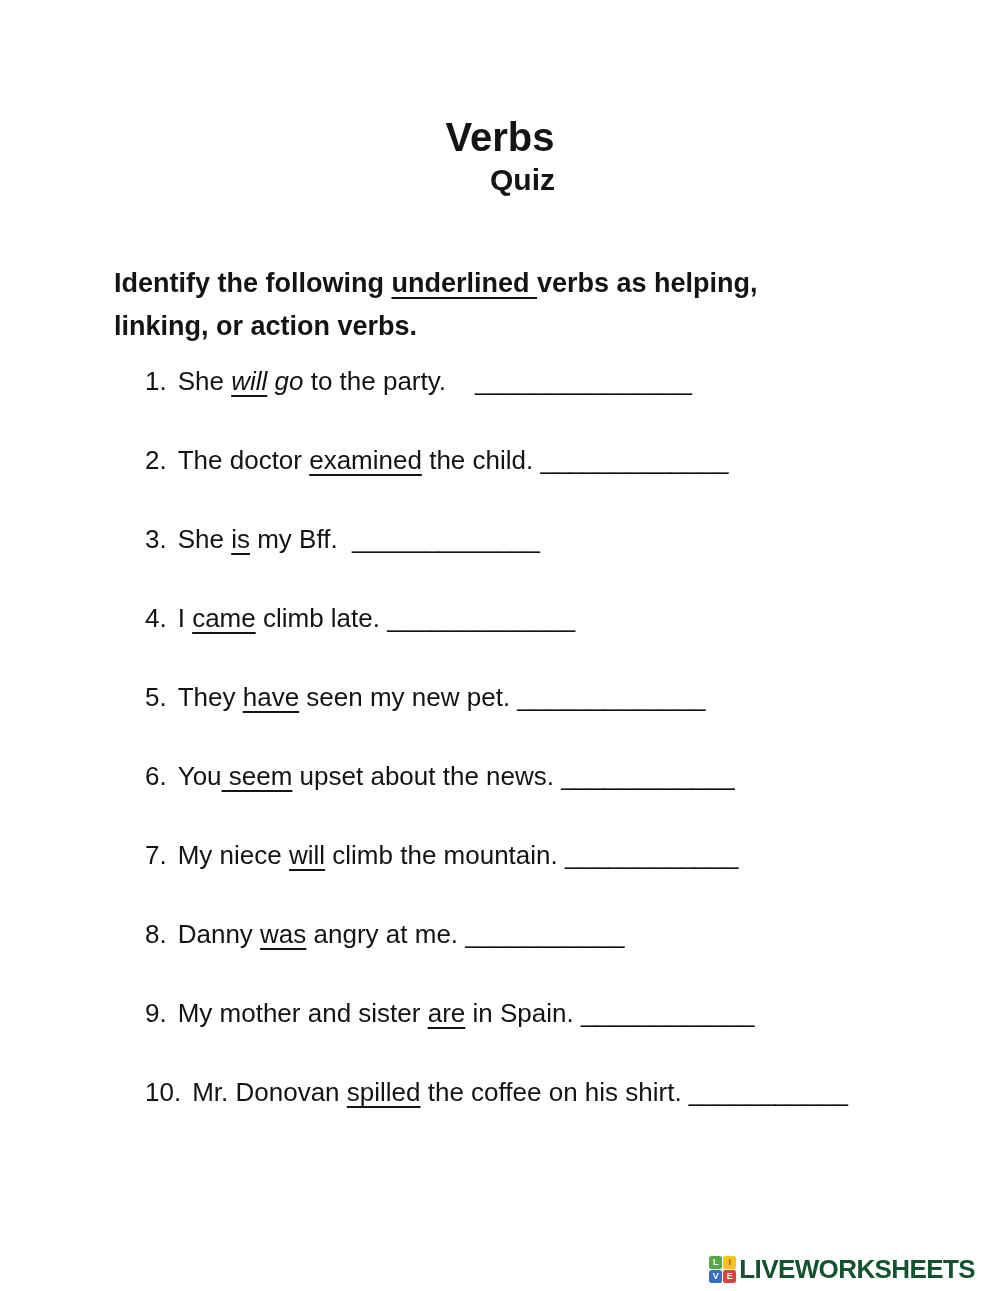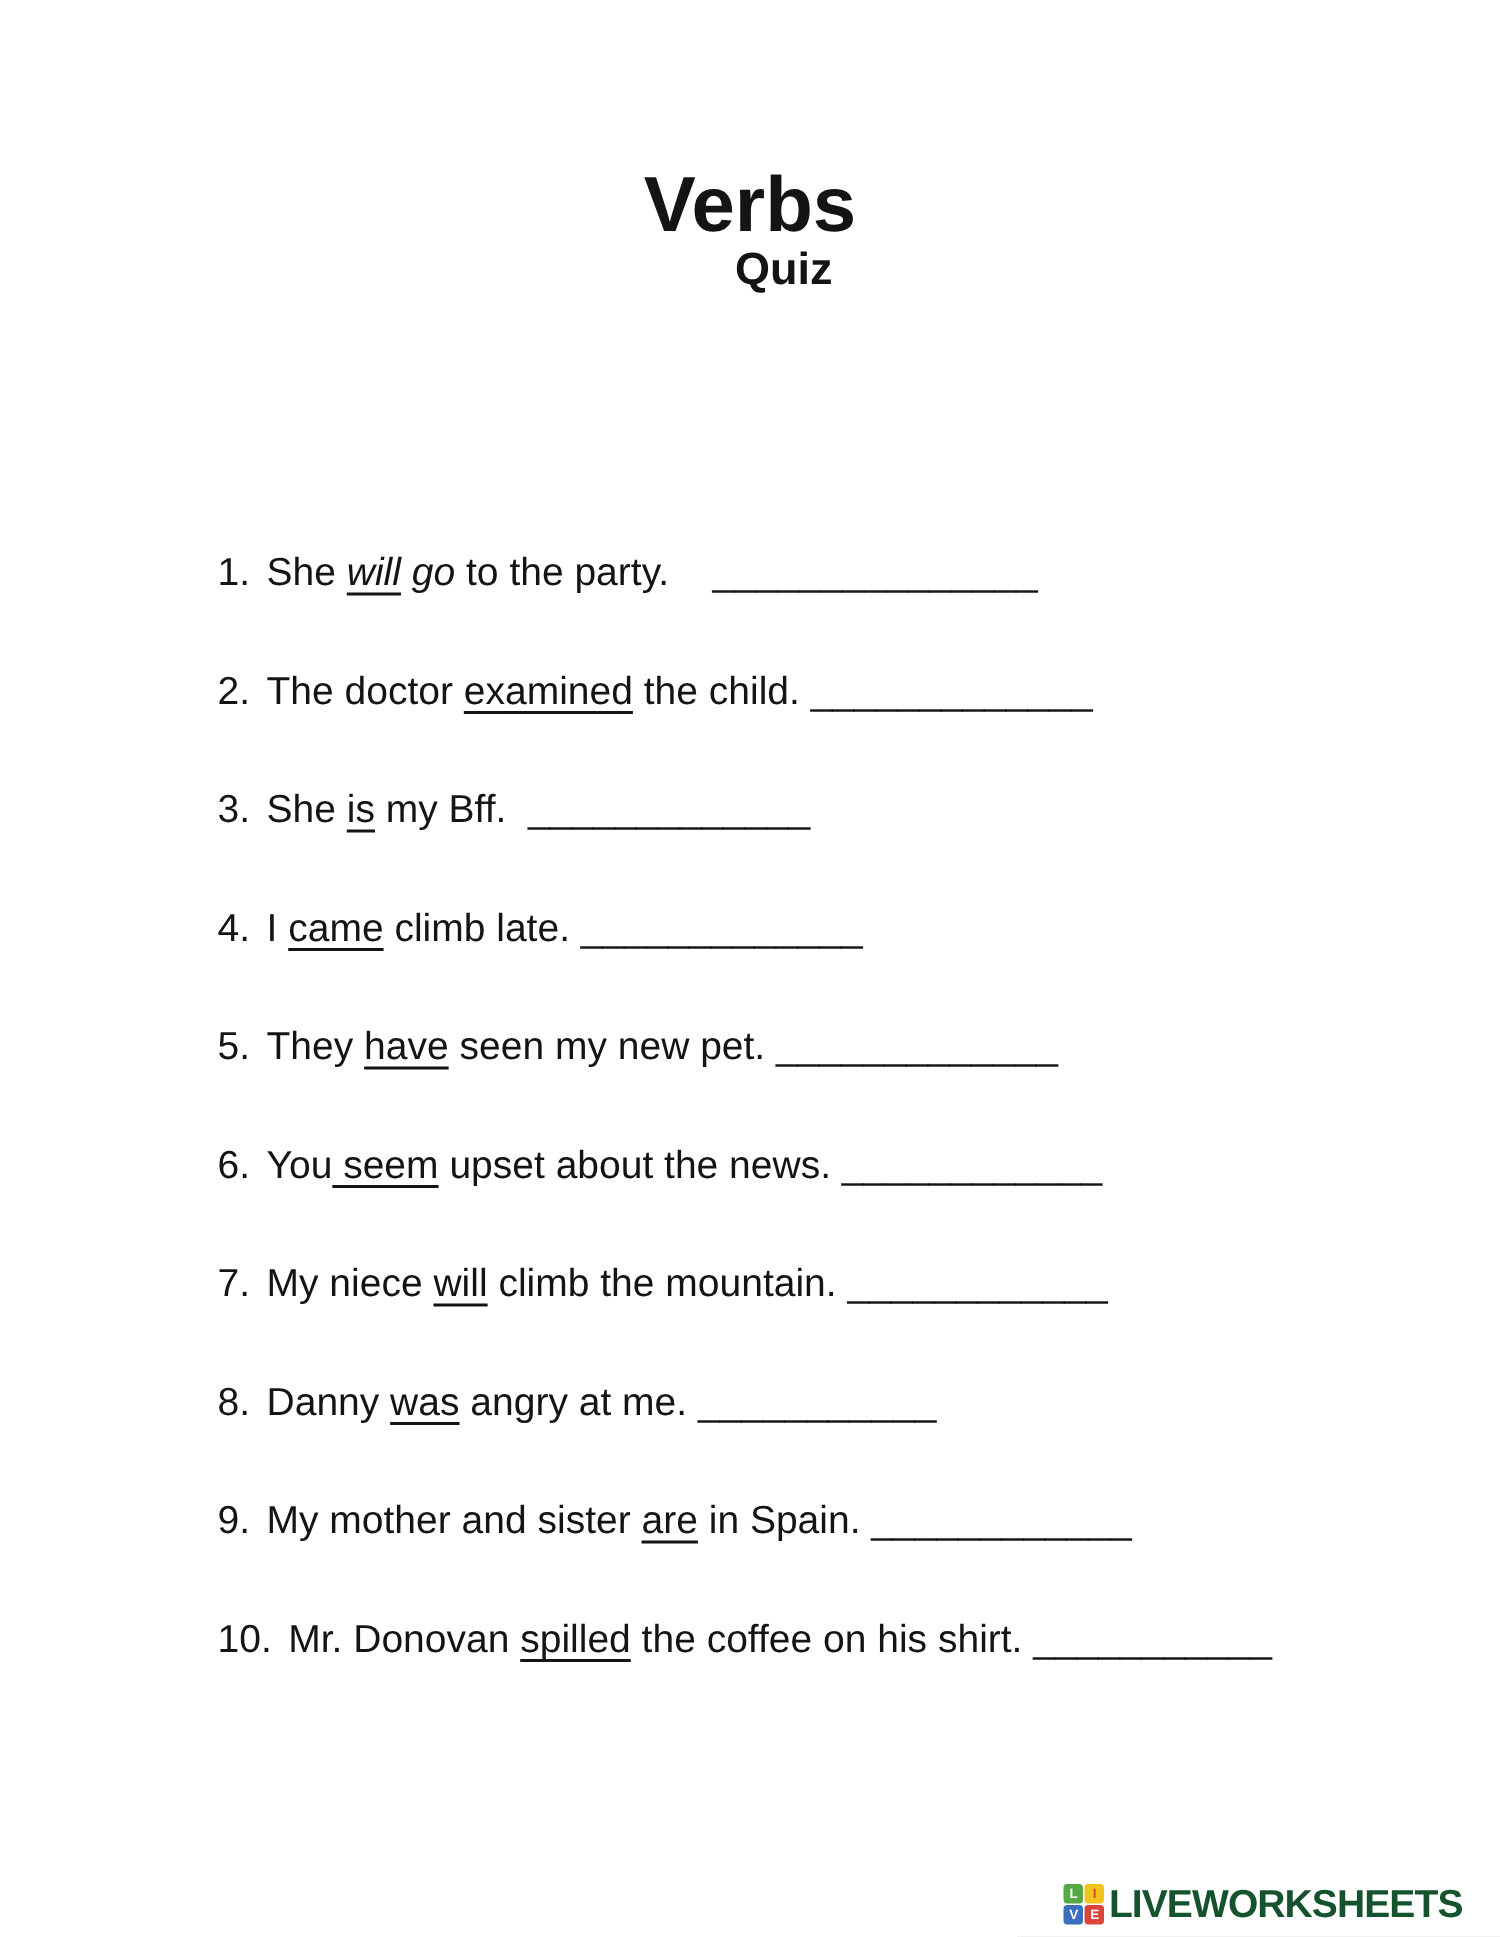--- a/index.html
+++ b/index.html
@@ -7,21 +7,21 @@
     position:relative;
     width:1000px;height:1291px;
     margin:0 auto;
     background:#ffffff;
     font-family:"Liberation Sans", sans-serif;
     color:#141414;
     overflow:hidden;
   }
   
   .title-block{position:absolute;top:114px;left:0;right:0;text-align:center;}
-  .title{font-size:52px;font-weight:bold;line-height:46px;letter-spacing:0px;}
+  .title{font-size:40px;font-weight:bold;line-height:46px;letter-spacing:0px;}
   .subtitle{font-size:30px;font-weight:bold;line-height:36px;margin-top:2px;padding-left:45px;}
 
   
   .instructions{
     position:absolute;top:262px;left:114px;right:60px;
     font-size:27px;font-weight:bold;line-height:43px;
   }
   .instructions span{white-space:pre;}
 
   
@@ -48,20 +48,22 @@
 <body>
 
 <div class="page">
 
   <div class="title-block">
     <div class="title">Verbs</div>
     <div class="subtitle">Quiz</div>
   </div>
 
   <div class="instructions">
+    <div><span>Identify the following </span><span class="u">underlined </span><span>verbs as helping,</span></div>
+    <div>linking, or action verbs.</div>
   </div>
 
   <div class="questions" id="questions">
       <div class="q-row">
         <span class="q-num">1.</span>
         <span class="q-text"><span class="">She </span><span class="b i u">will</span><span class="b i"> </span><span class="b i">go</span><span class=""> to the party.    </span><span class="blank">_______________</span></span>
       </div>
       <div class="q-row">
         <span class="q-num">2.</span>
         <span class="q-text"><span class="">The doctor </span><span class="b u">examined</span><span class=""> the child. </span><span class="blank">_____________</span></span>

